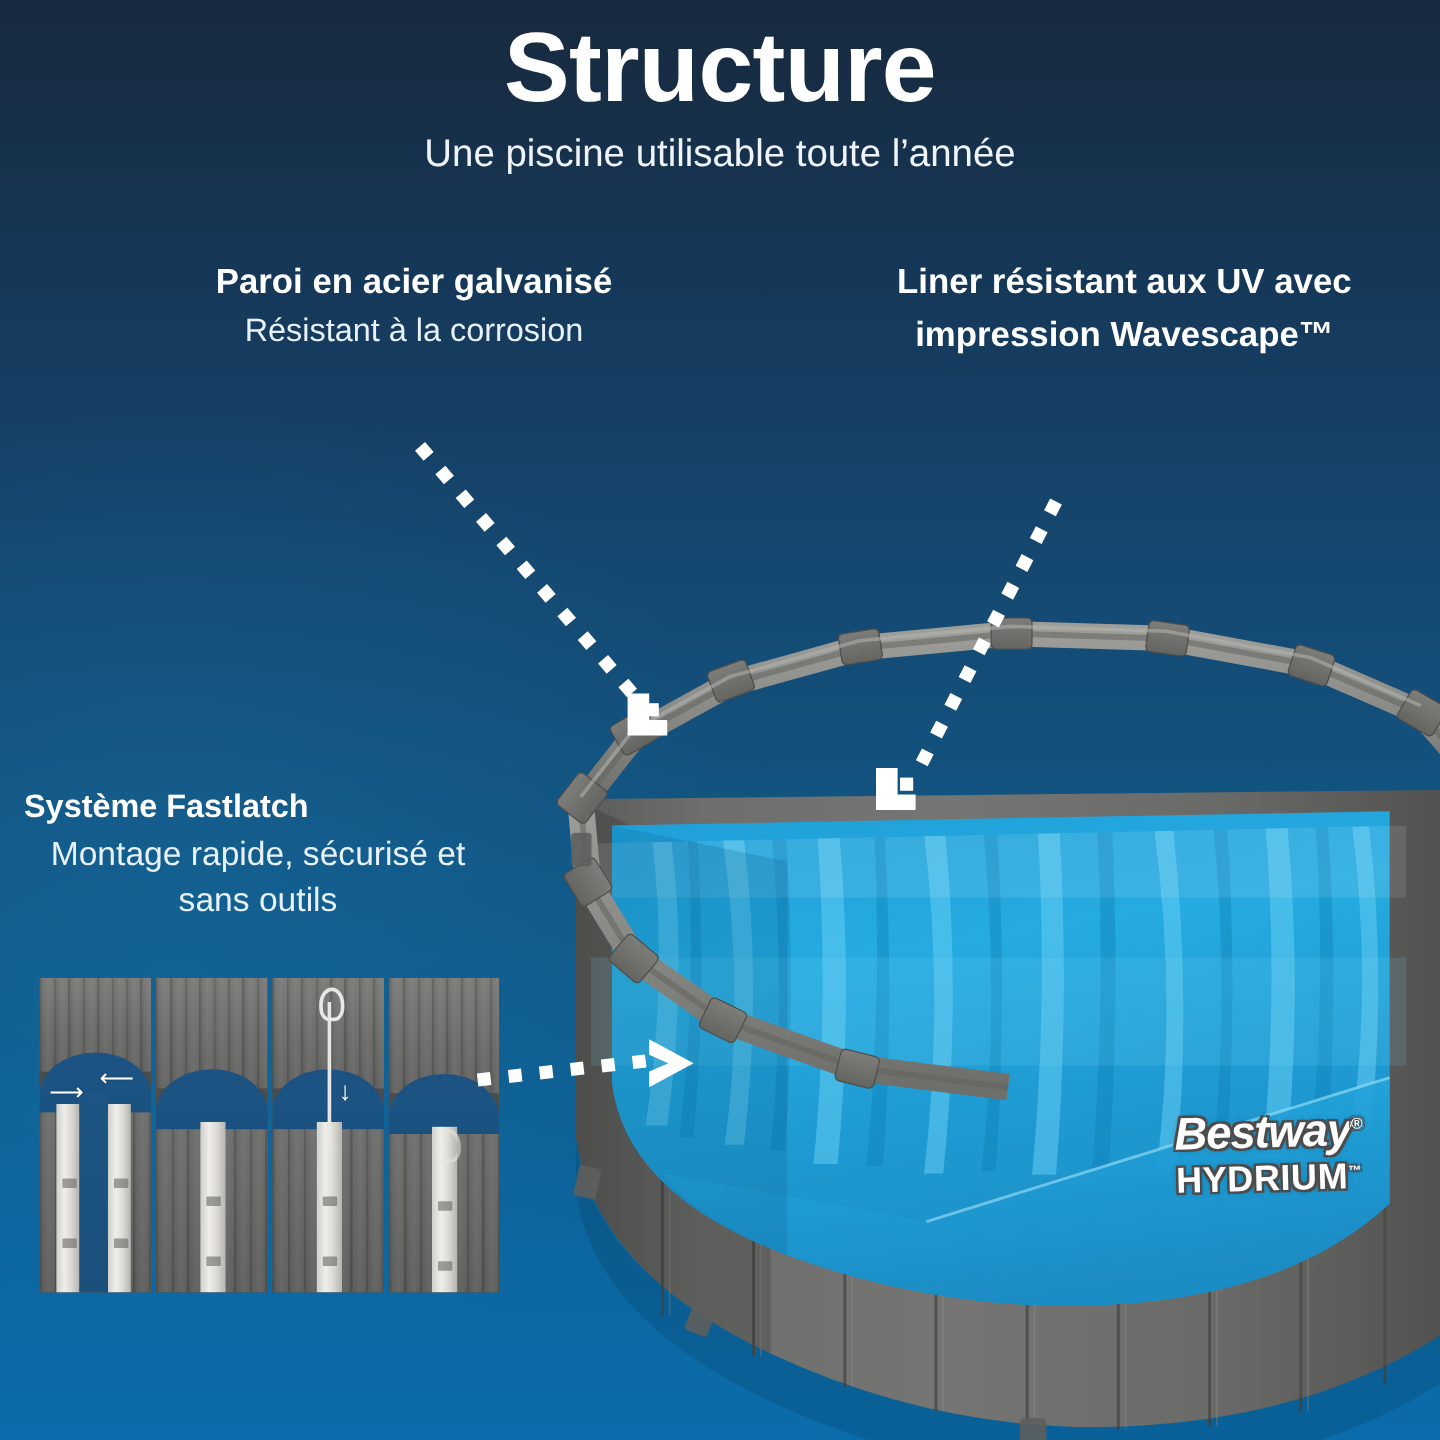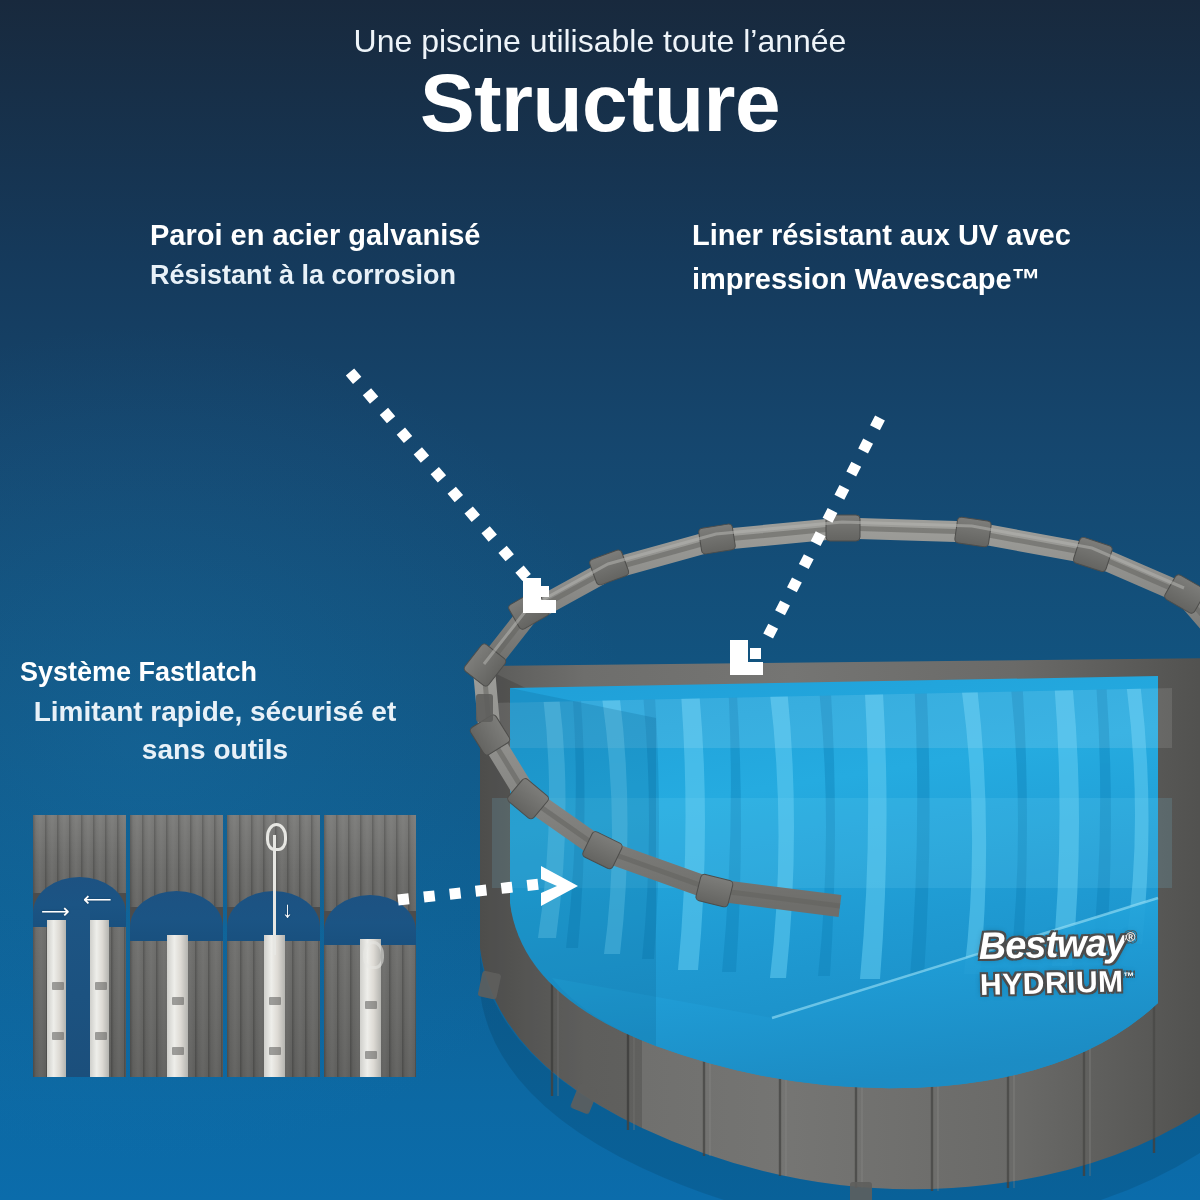--- a/index.html
+++ b/index.html
@@ -53,31 +53,31 @@
   #page-subtitle {
     font-size: 32px;
     font-weight: 400;
     color: #eef4f9;
     margin-top: 8px;
     line-height: 1.2;
   }
 
   .callout {
     position: absolute;
-    text-align: left;
+    text-align: center;
   }
   .callout .c-title {
     font-size: 29px;
     font-weight: 700;
     color: #ffffff;
     line-height: 1.52;
   }
   .callout .c-sub {
     font-size: 27px;
-    font-weight: 700;
+    font-weight: 400;
     color: #e8f1f8;
     line-height: 1.34;
   }
 
   #callout-wall   { left: 150px; top: 213px; width: 390px; }
   #callout-liner  { left: 692px; top: 213px; width: 490px; }
   #callout-latch  { left: 20px;  top: 652px; width: 400px; text-align: left;}
   #callout-latch .c-title { font-size: 27px; }
   #callout-latch .c-sub   { font-size: 28px; text-align: center; width: 390px;}
 
@@ -221,36 +221,36 @@
   .leader-head { fill: #ffffff; }
 </style>
 </head>
 <body>
 
 <div id="infographic">
 
   <div id="bg-sheen"></div>
 
   <div class="header-block">
+    <div id="page-title">Structure</div>
     <div id="page-subtitle">Une piscine utilisable toute l’année</div>
-    <div id="page-title">Structure</div>
   </div>
 
   <div class="callout" id="callout-wall">
     <div class="c-title">Paroi en acier galvanisé</div>
     <div class="c-sub">Résistant à la corrosion</div>
   </div>
 
   <div class="callout" id="callout-liner">
     <div class="c-title">Liner résistant aux UV avec impression Wavescape™</div>
   </div>
 
   <div class="callout" id="callout-latch">
     <div class="c-title">Système Fastlatch</div>
-    <div class="c-sub">Limitant rapide, sécurisé et sans outils</div>
+    <div class="c-sub">Montage rapide, sécurisé et sans outils</div>
   </div>
 
   <div id="fastlatch-strip">
 
     <div class="fl-panel" style="left:0px; width:93px;">
       <div class="fl-wall-top"></div>
       <div class="fl-water"></div>
       <div class="fl-wall-bottom"></div>
       <div class="fl-gap" style="left:33px; width:24px;"></div>
       <div class="fl-strut" style="left:14px; width:19px;"></div>

